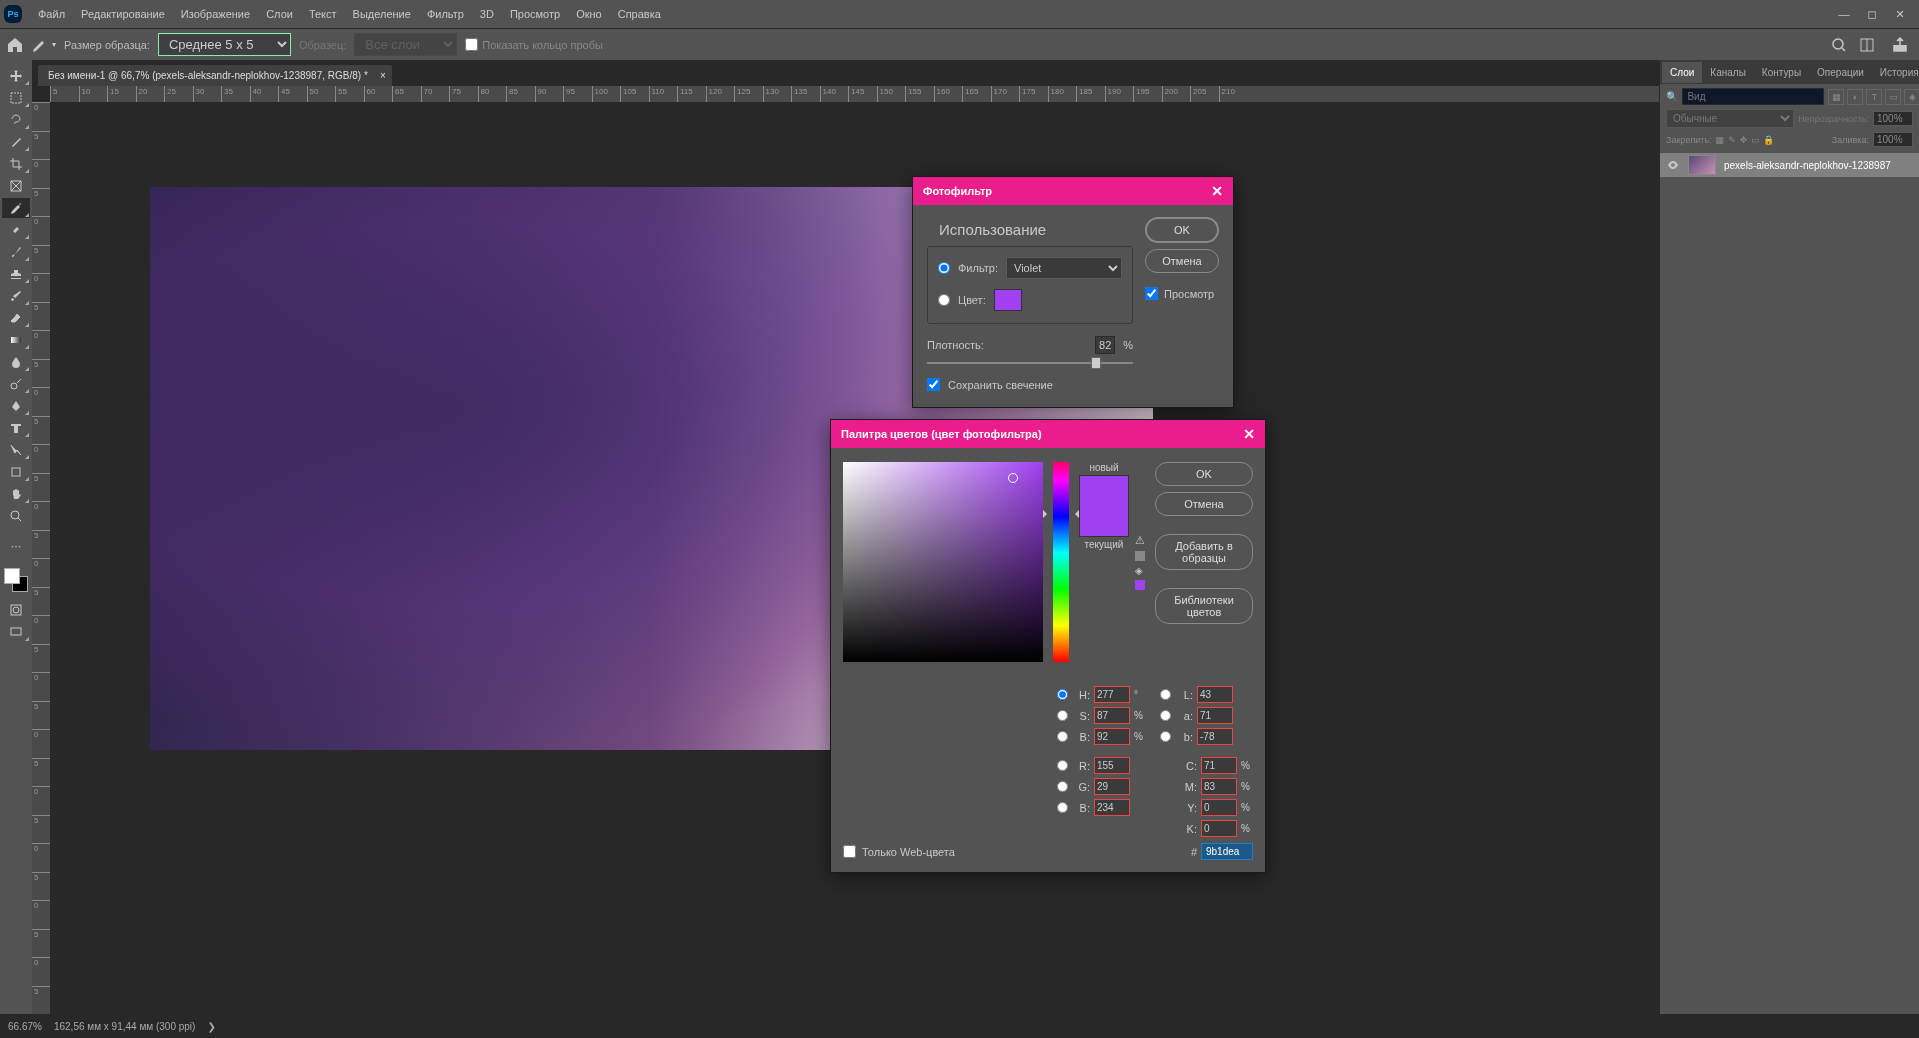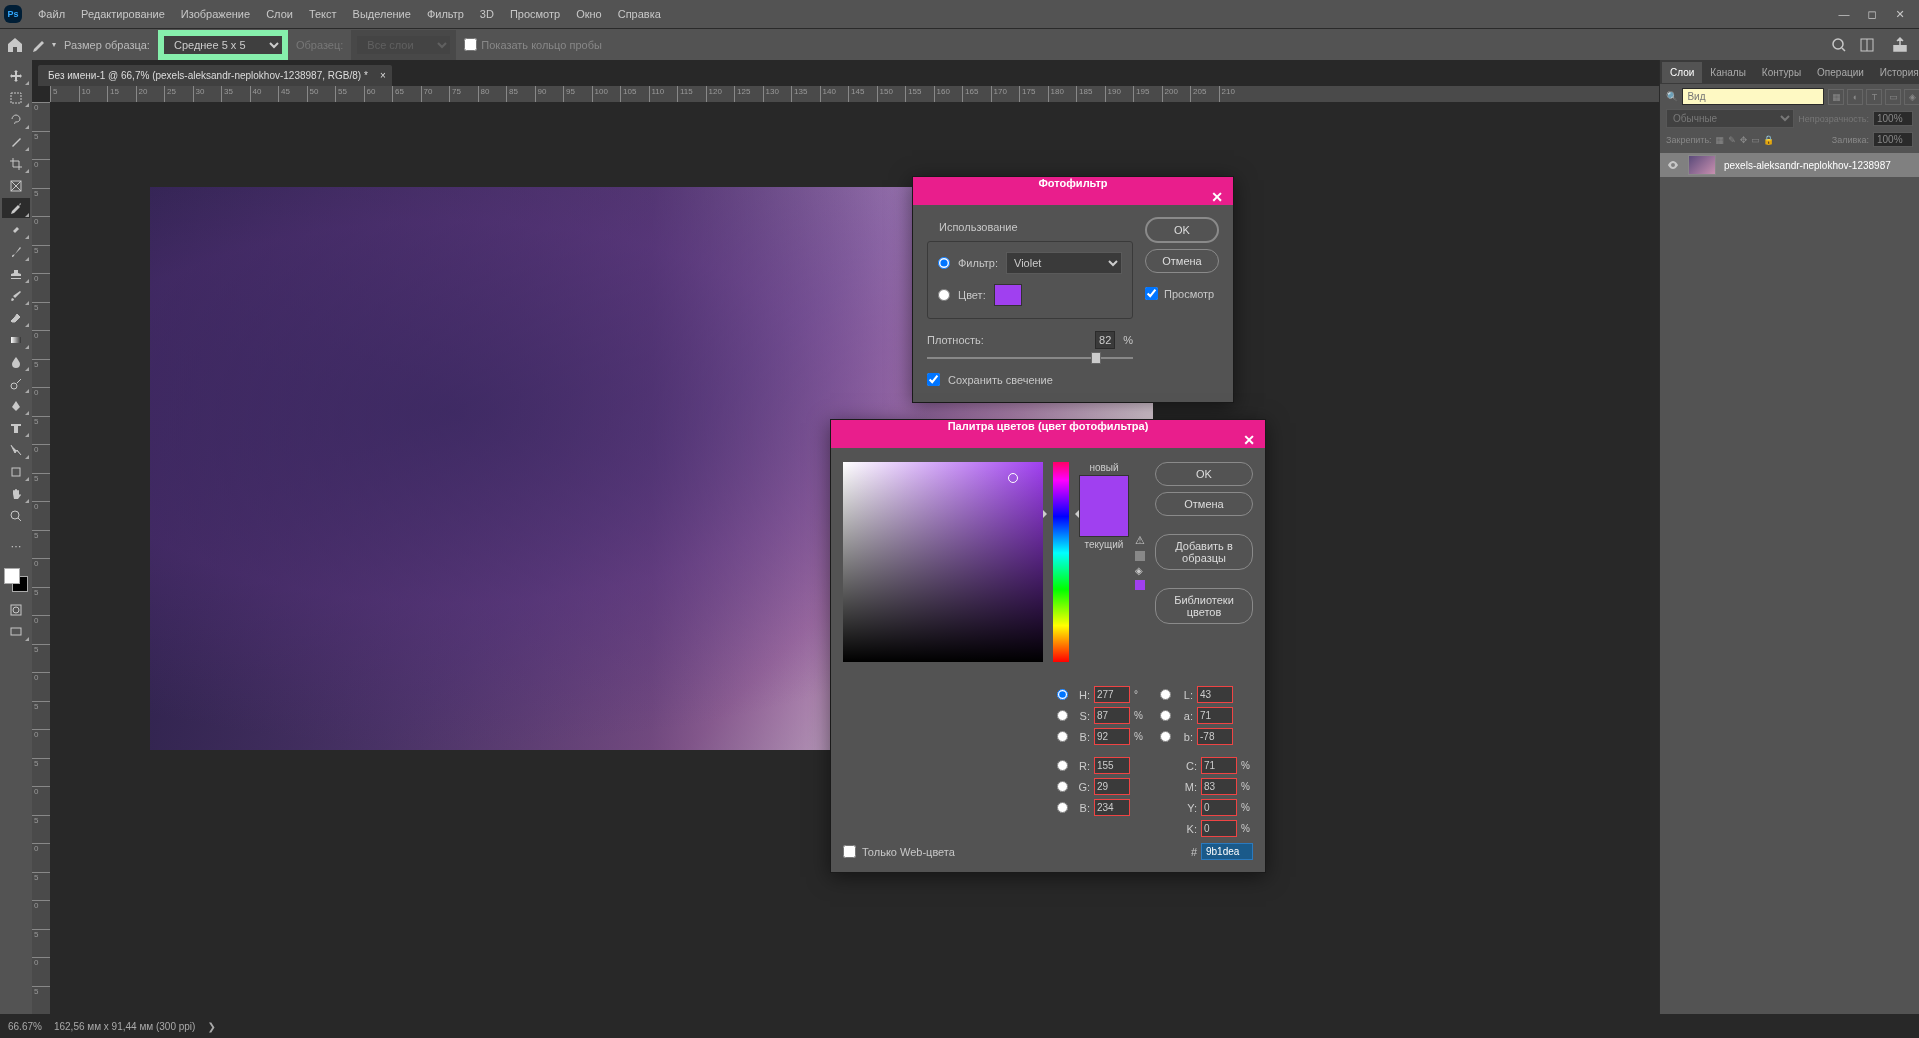--- a/index.html
+++ b/index.html
@@ -10,21 +10,21 @@
 .ps-logo { width: 18px; height: 18px; background: #001e36; border-radius: 6px; display: flex; align-items: center; justify-content: center; color: #31a8ff; font-size: 9px; font-weight: bold; margin-right: 8px; }
 .menubar-item { padding: 4px 8px; cursor: pointer; }
 .window-controls { margin-left: auto; display: flex; gap: 14px; padding-right: 8px; }
 .win-ctrl { width: 14px; height: 14px; cursor: pointer; display: flex; align-items: center; justify-content: center; }
 
 
 .options-bar { height: 32px; background: #535353; border-top: 1px solid #2a2a2a; display: flex; align-items: center; padding: 0 6px; gap: 8px; }
 .home-icon { width: 18px; height: 18px; }
 .tool-preset { display: flex; align-items: center; gap: 4px; }
 .options-label { color: #bbb; }
-.options-dropdown { background: #3f3f3f; border: 6px solid #86efac; padding: 2px 20px 2px 6px; color: #ccc; font-size: 11px; }
+.options-dropdown { background: #3f3f3f; border: 1px solid #86efac; padding: 2px 20px 2px 6px; color: #ccc; font-size: 13px; }
 .share-icon { margin-left: auto; margin-right: 4px; }
 
 
 .work-area { display: flex; height: calc(100% - 60px - 24px); }
 
 
 .tools-panel { width: 32px; background: #535353; display: flex; flex-direction: column; align-items: center; padding-top: 6px; gap: 2px; }
 .tool-btn { width: 28px; height: 20px; display: flex; align-items: center; justify-content: center; cursor: pointer; position: relative; }
 .tool-btn.active { background: #2c2c2c; }
 .tool-tri { position: absolute; bottom: 1px; right: 1px; width: 0; height: 0; border-style: solid; border-width: 0 0 4px 4px; border-color: transparent transparent #aaa transparent; }
@@ -47,46 +47,46 @@
 .canvas-image { position: absolute; left: 100px; top: 85px; width: 1003px; height: 563px; background: linear-gradient(135deg, #4a3b6e 0%, #6d4b8a 30%, #8e5fa8 50%, #c87fb8 70%, #e8d5e0 85%, #fff 100%); }
 .image-overlay { position: absolute; inset: 0; background: radial-gradient(ellipse at 30% 40%, rgba(60,40,100,0.7) 0%, rgba(90,50,130,0.4) 40%, transparent 70%), linear-gradient(to right, rgba(40,30,70,0.85) 0%, rgba(60,40,90,0.6) 50%, rgba(220,200,230,0.3) 80%, rgba(255,255,255,0.6) 100%); }
 
 
 .right-panels { width: 260px; background: #535353; border-left: 1px solid #2a2a2a; display: flex; flex-direction: column; }
 .panel-tabs { height: 24px; background: #3a3a3a; display: flex; align-items: center; padding: 0 2px; }
 .panel-tab { padding: 5px 8px; font-size: 10px; cursor: pointer; color: #aaa; }
 .panel-tab.active { background: #535353; color: #fff; }
 .layers-controls { padding: 4px 6px; display: flex; flex-direction: column; gap: 4px; }
 .layers-row { display: flex; align-items: center; gap: 4px; }
-.layers-search { flex: 1; background: #fef9c3; border: 1px solid #2a2a2a; padding: 2px 4px; color: #888; font-size: 10px; }
+.layers-search { flex: 1; background: #0f172a; border: 1px solid #2a2a2a; padding: 2px 4px; color: #888; font-size: 10px; }
 .filter-icons { display: flex; gap: 3px; }
 .filter-icon { width: 16px; height: 16px; border: 1px solid #666; display: flex; align-items: center; justify-content: center; font-size: 9px; color: #888; }
 .blend-select { flex: 1; background: #3a3a3a; border: 1px solid #5a5a5a; padding: 2px; color: #888; font-size: 10px; }
 .opacity-input { width: 40px; background: #2a2a2a; border: 1px solid #5a5a5a; padding: 1px 3px; color: #888; font-size: 10px; }
 .lock-icons { display: flex; gap: 4px; align-items: center; }
 .layer-list { flex: 1; padding: 2px 0; }
 .layer-item { display: flex; align-items: center; padding: 2px 6px; gap: 8px; }
 .layer-item.selected { background: #808080; color: #fff; }
 .layer-eye { width: 14px; height: 14px; }
 .layer-thumb { width: 28px; height: 20px; background: linear-gradient(135deg,#5a4a7a,#c890b0); border: 1px solid #888; }
 .layer-name { font-size: 10px; }
 
 
 .status-bar { position: absolute; bottom: 0; left: 0; right: 0; height: 24px; background: #282828; display: flex; align-items: center; padding: 0 8px; gap: 12px; font-size: 10px; color: #aaa; }
 
 
 .dialog { position: absolute; background: #535353; border: 1px solid #1a1a1a; box-shadow: 0 4px 20px rgba(0,0,0,0.5); }
-.dialog-header { height: 28px; background: #e91e8c; color: #fff; display: flex; align-items: center; padding: 0 10px; font-size: 11px; font-weight: bold; flex-direction: column; }
+.dialog-header { height: 28px; background: #e91e8c; color: #fff; display: flex; align-items: center; padding: 0 10px; font-size: 11px; font-weight: bold; }
 .dialog-close { margin-left: auto; cursor: pointer; font-size: 14px; }
 
 
 .pf-dialog { left: 912px; top: 176px; width: 322px; }
 .pf-body { display: flex; gap: 12px; padding: 12px 14px 16px 14px; }
 .pf-left { flex: 1; }
-.pf-section-title { padding: 4px 0 8px 12px; font-size: 11px; }
+.pf-section-title { padding: 4px 0 8px 12px; font-size: 15px; }
 .pf-group { border: 1px solid #3a3a3a; border-radius: 3px; padding: 10px 10px 12px 10px; }
 .pf-row { display: flex; align-items: center; gap: 8px; margin-bottom: 10px; }
 .pf-radio { width: 12px; height: 12px; }
 .pf-select { flex: 1; background: #3a3a3a; border: 1px solid #5a5a5a; padding: 3px; color: #ccc; font-size: 11px; height: 22px; }
 .pf-color-swatch { width: 28px; height: 22px; border: 1px solid #333; background: #a040f0; cursor: pointer; }
 .pf-density-row { display: flex; align-items: center; gap: 8px; margin-top: 2px; }
 .pf-density-input { width: 20px; background: #3a3a3a; border: 1px solid #2a2a2a; padding: 2px; color: #ccc; text-align: center; font-size: 11px; }
 .pf-slider { width: 100%; height: 2px; background: #888; position: relative; margin: 8px 0 14px 0; }
 .pf-slider-thumb { position: absolute; top: -5px; width: 10px; height: 12px; background: #ccc; border: 1px solid #666; left: 82%; transform: translateX(-50%); }
 .pf-right { display: flex; flex-direction: column; gap: 6px; width: 74px; }

